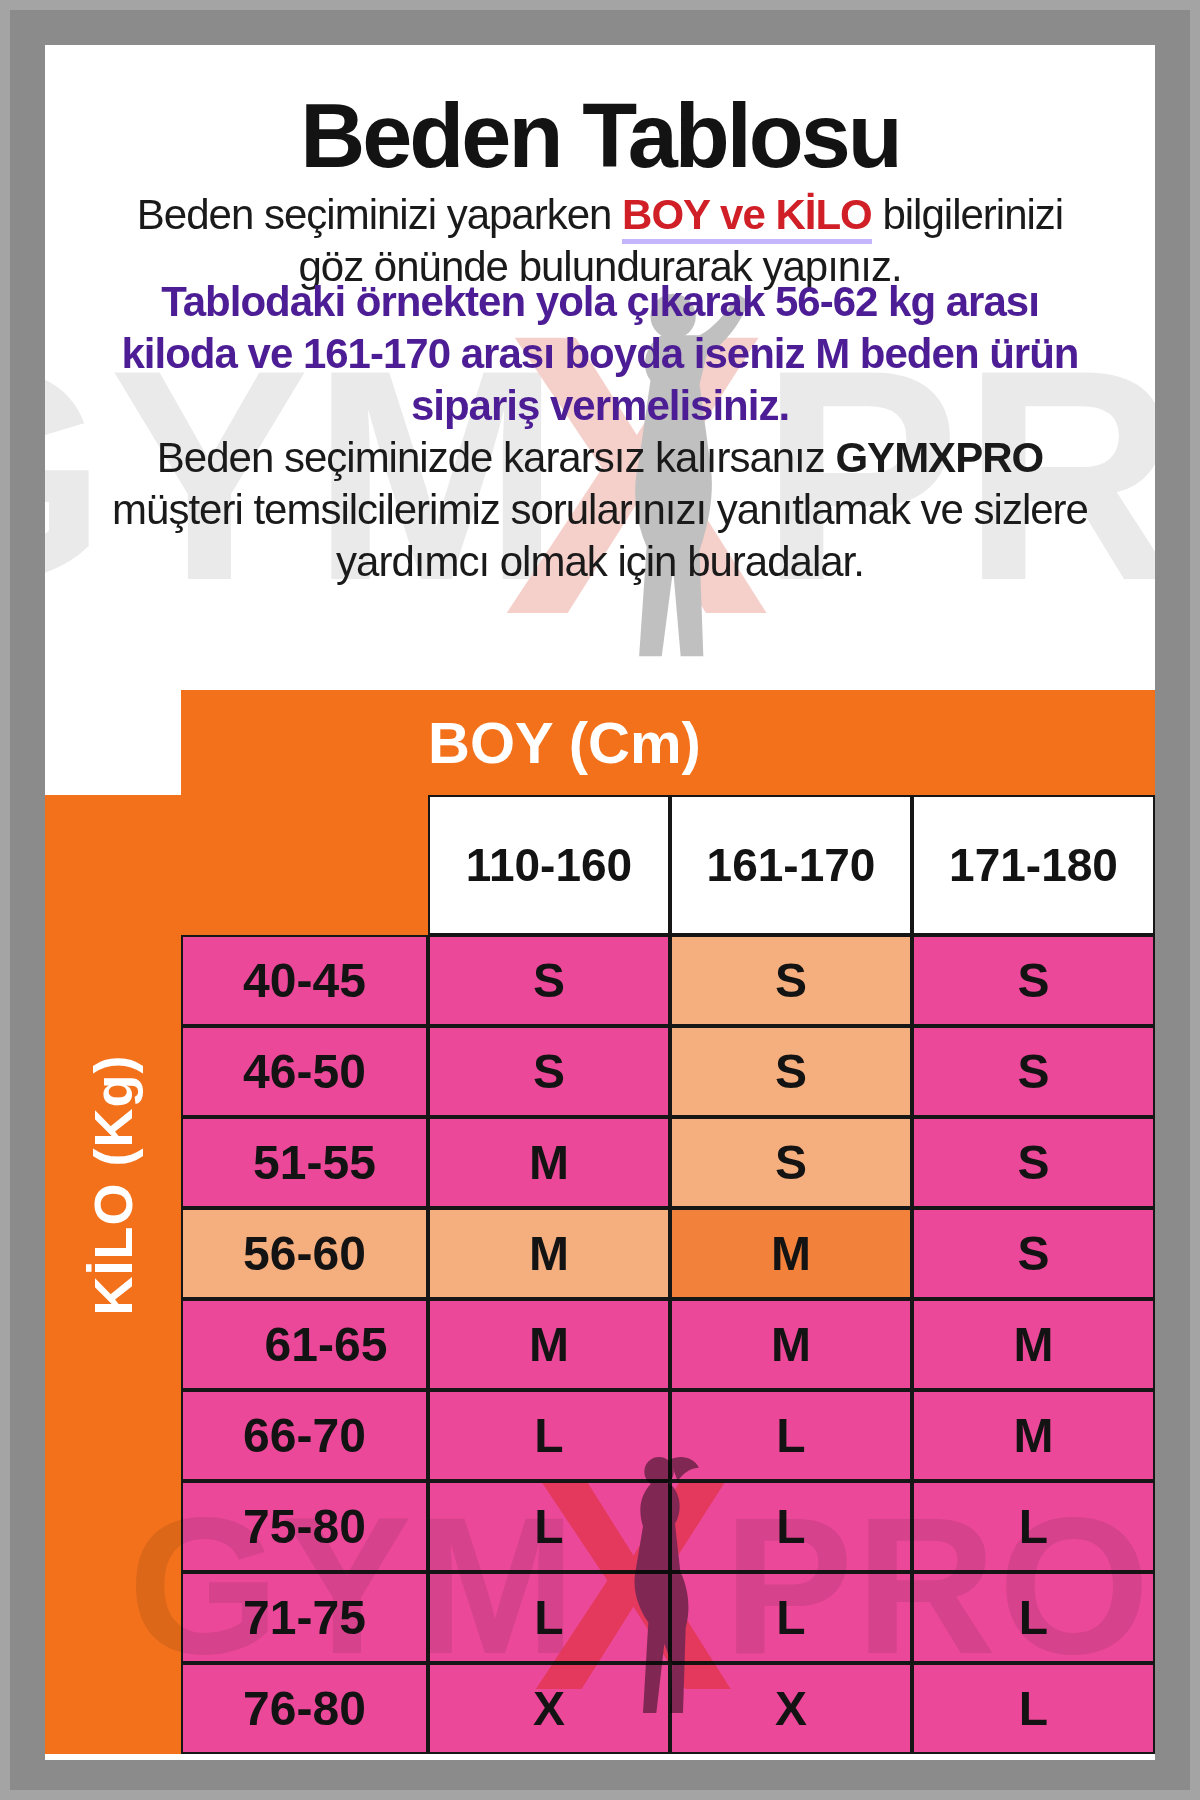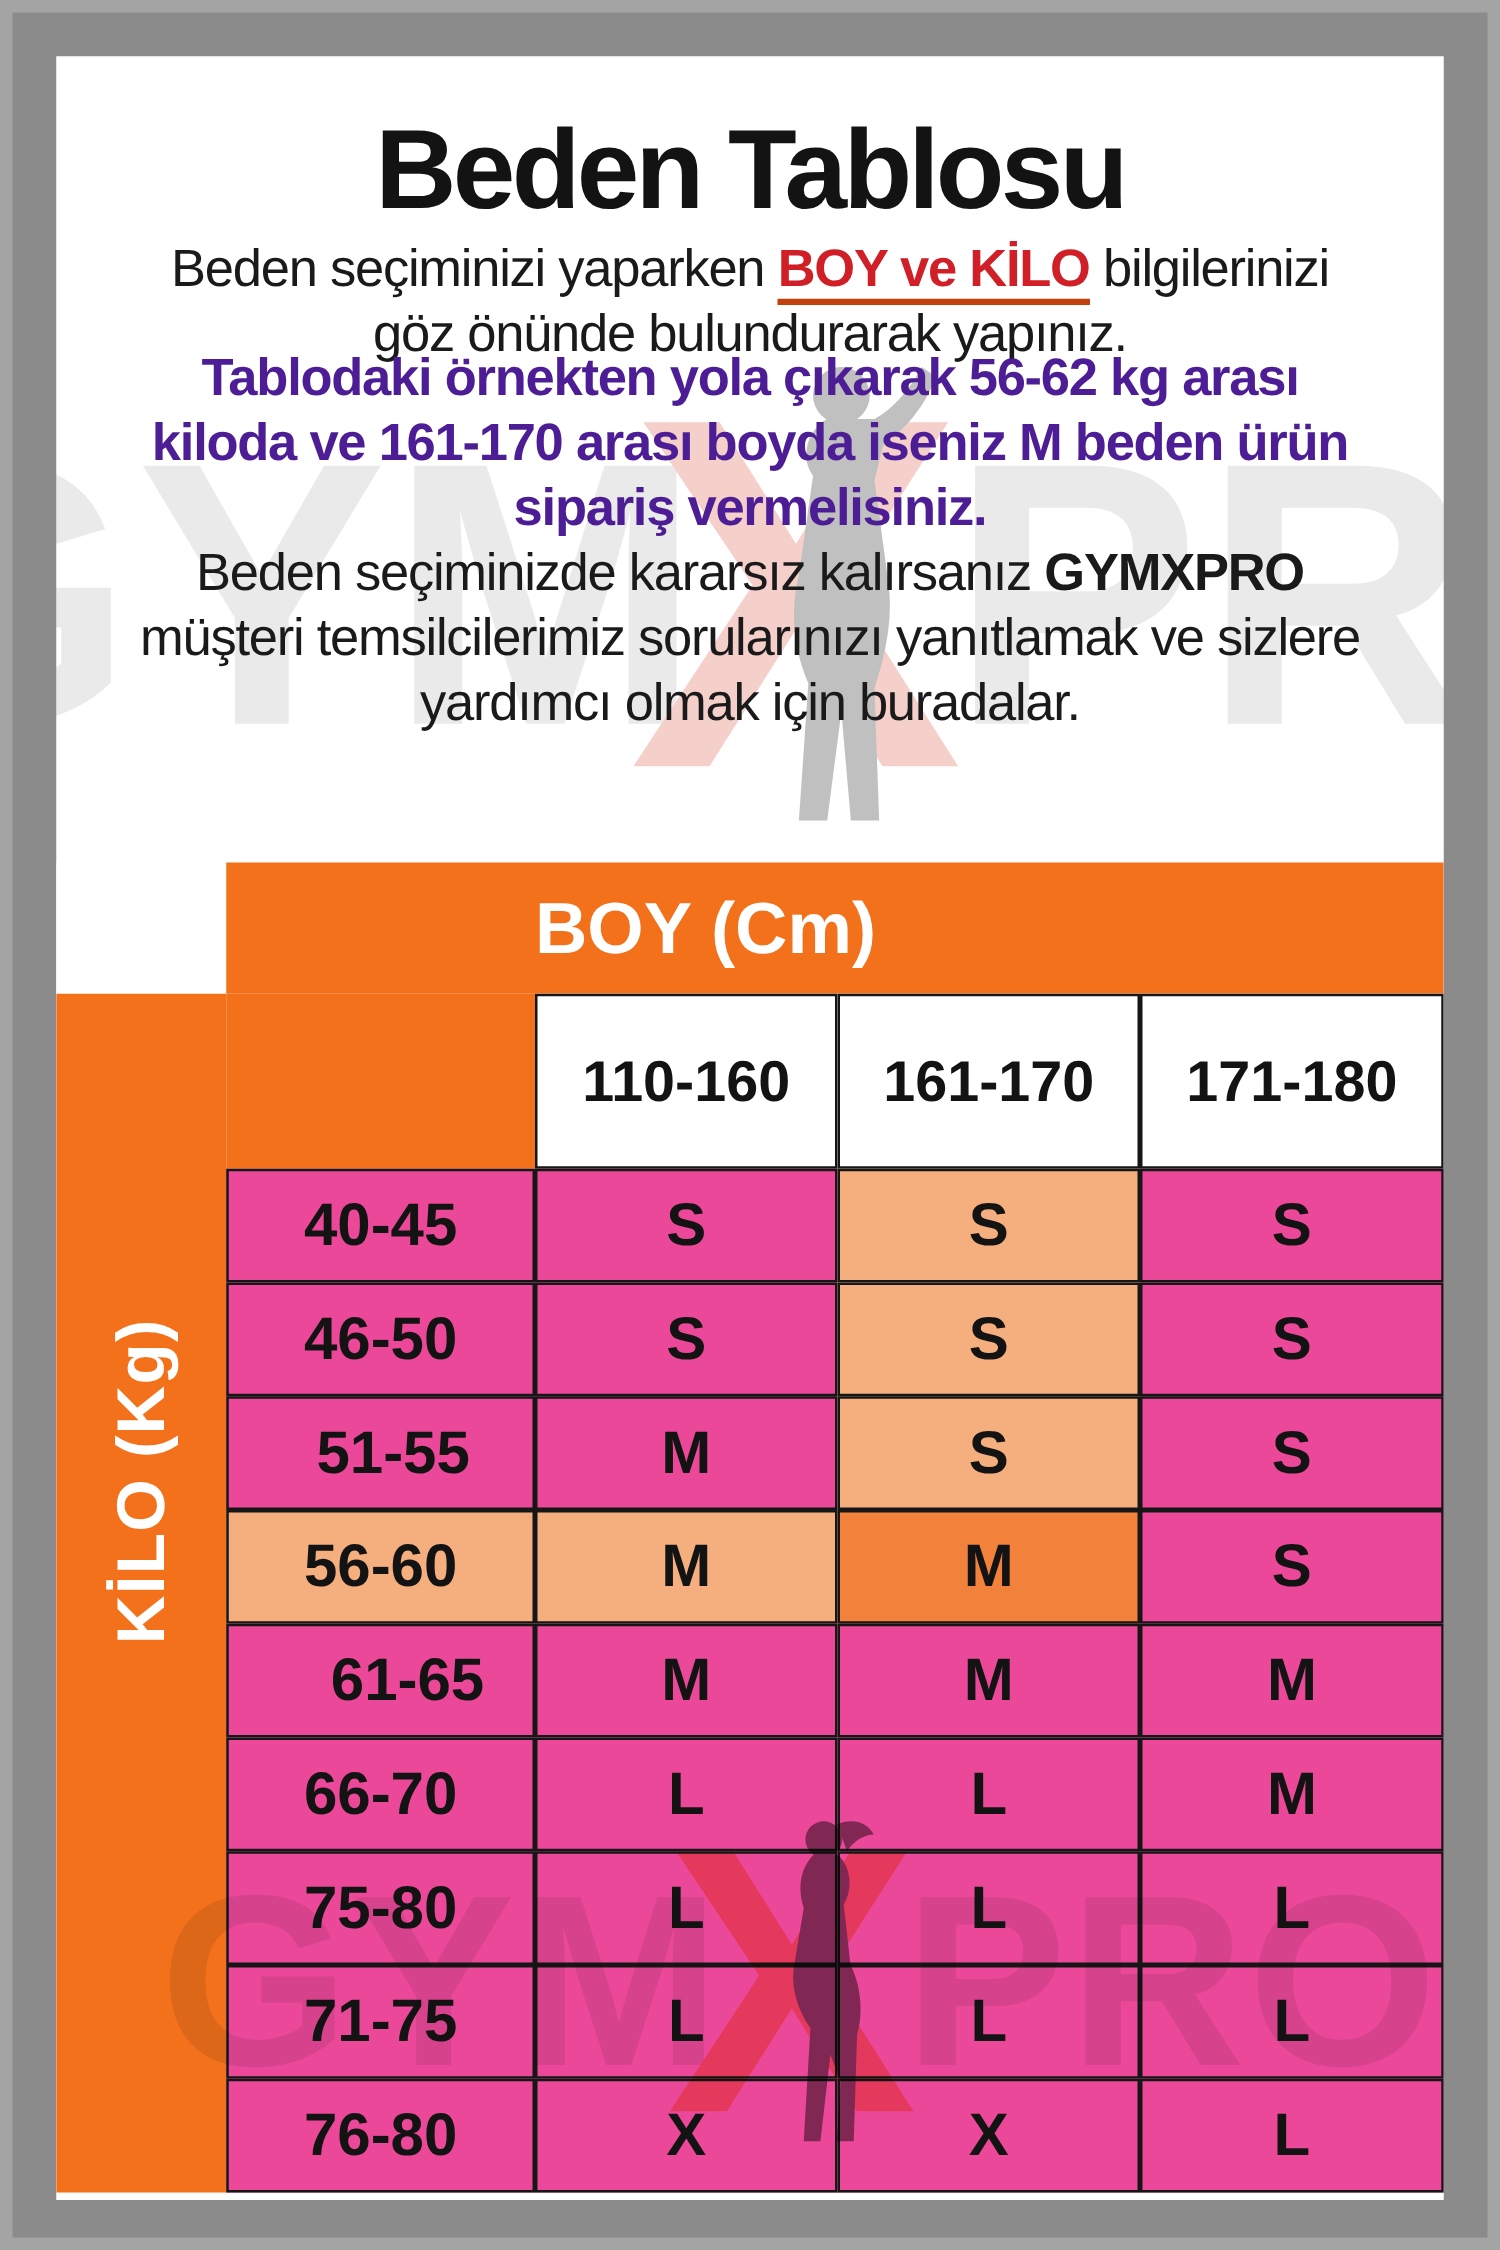--- a/index.html
+++ b/index.html
@@ -12,21 +12,21 @@
   
   .title{position:absolute;left:0;top:40px;width:100%;text-align:center;
     font-size:90px;font-weight:bold;color:#131313;letter-spacing:-3px;
     white-space:nowrap;z-index:2;}
   .para{position:absolute;left:0;width:100%;text-align:center;color:#1a1a1a;
     font-size:42px;line-height:52px;letter-spacing:-1px;z-index:2;}
   .para div{white-space:nowrap;}
   .para-intro{top:144px;}
   .para-warning{top:231px;font-weight:bold;color:#4c1d95;}
   .para-note{top:387px;}
-  .hl-red{color:#d01f26;font-weight:bold;border-bottom:5px solid #c2410c;
+  .hl-red{color:#d01f26;font-weight:bold;border-bottom:5px solid #c4b5fd;
     padding-bottom:1px;}
   .brand-bold{font-weight:bold;}
 
   
   .wm{position:absolute;display:flex;align-items:center;justify-content:center;
     pointer-events:none;mix-blend-mode:multiply;white-space:nowrap;}
   .wm .wm-txt{font-weight:bold;color:#cdcdcd;letter-spacing:2px;}
   .wm .wm-x{font-weight:bold;line-height:1;}
   .wm .wm-fig{flex:0 0 auto;}
   .wm-upper{left:-70px;top:220px;width:1340px;height:420px;opacity:.42;z-index:1;}

